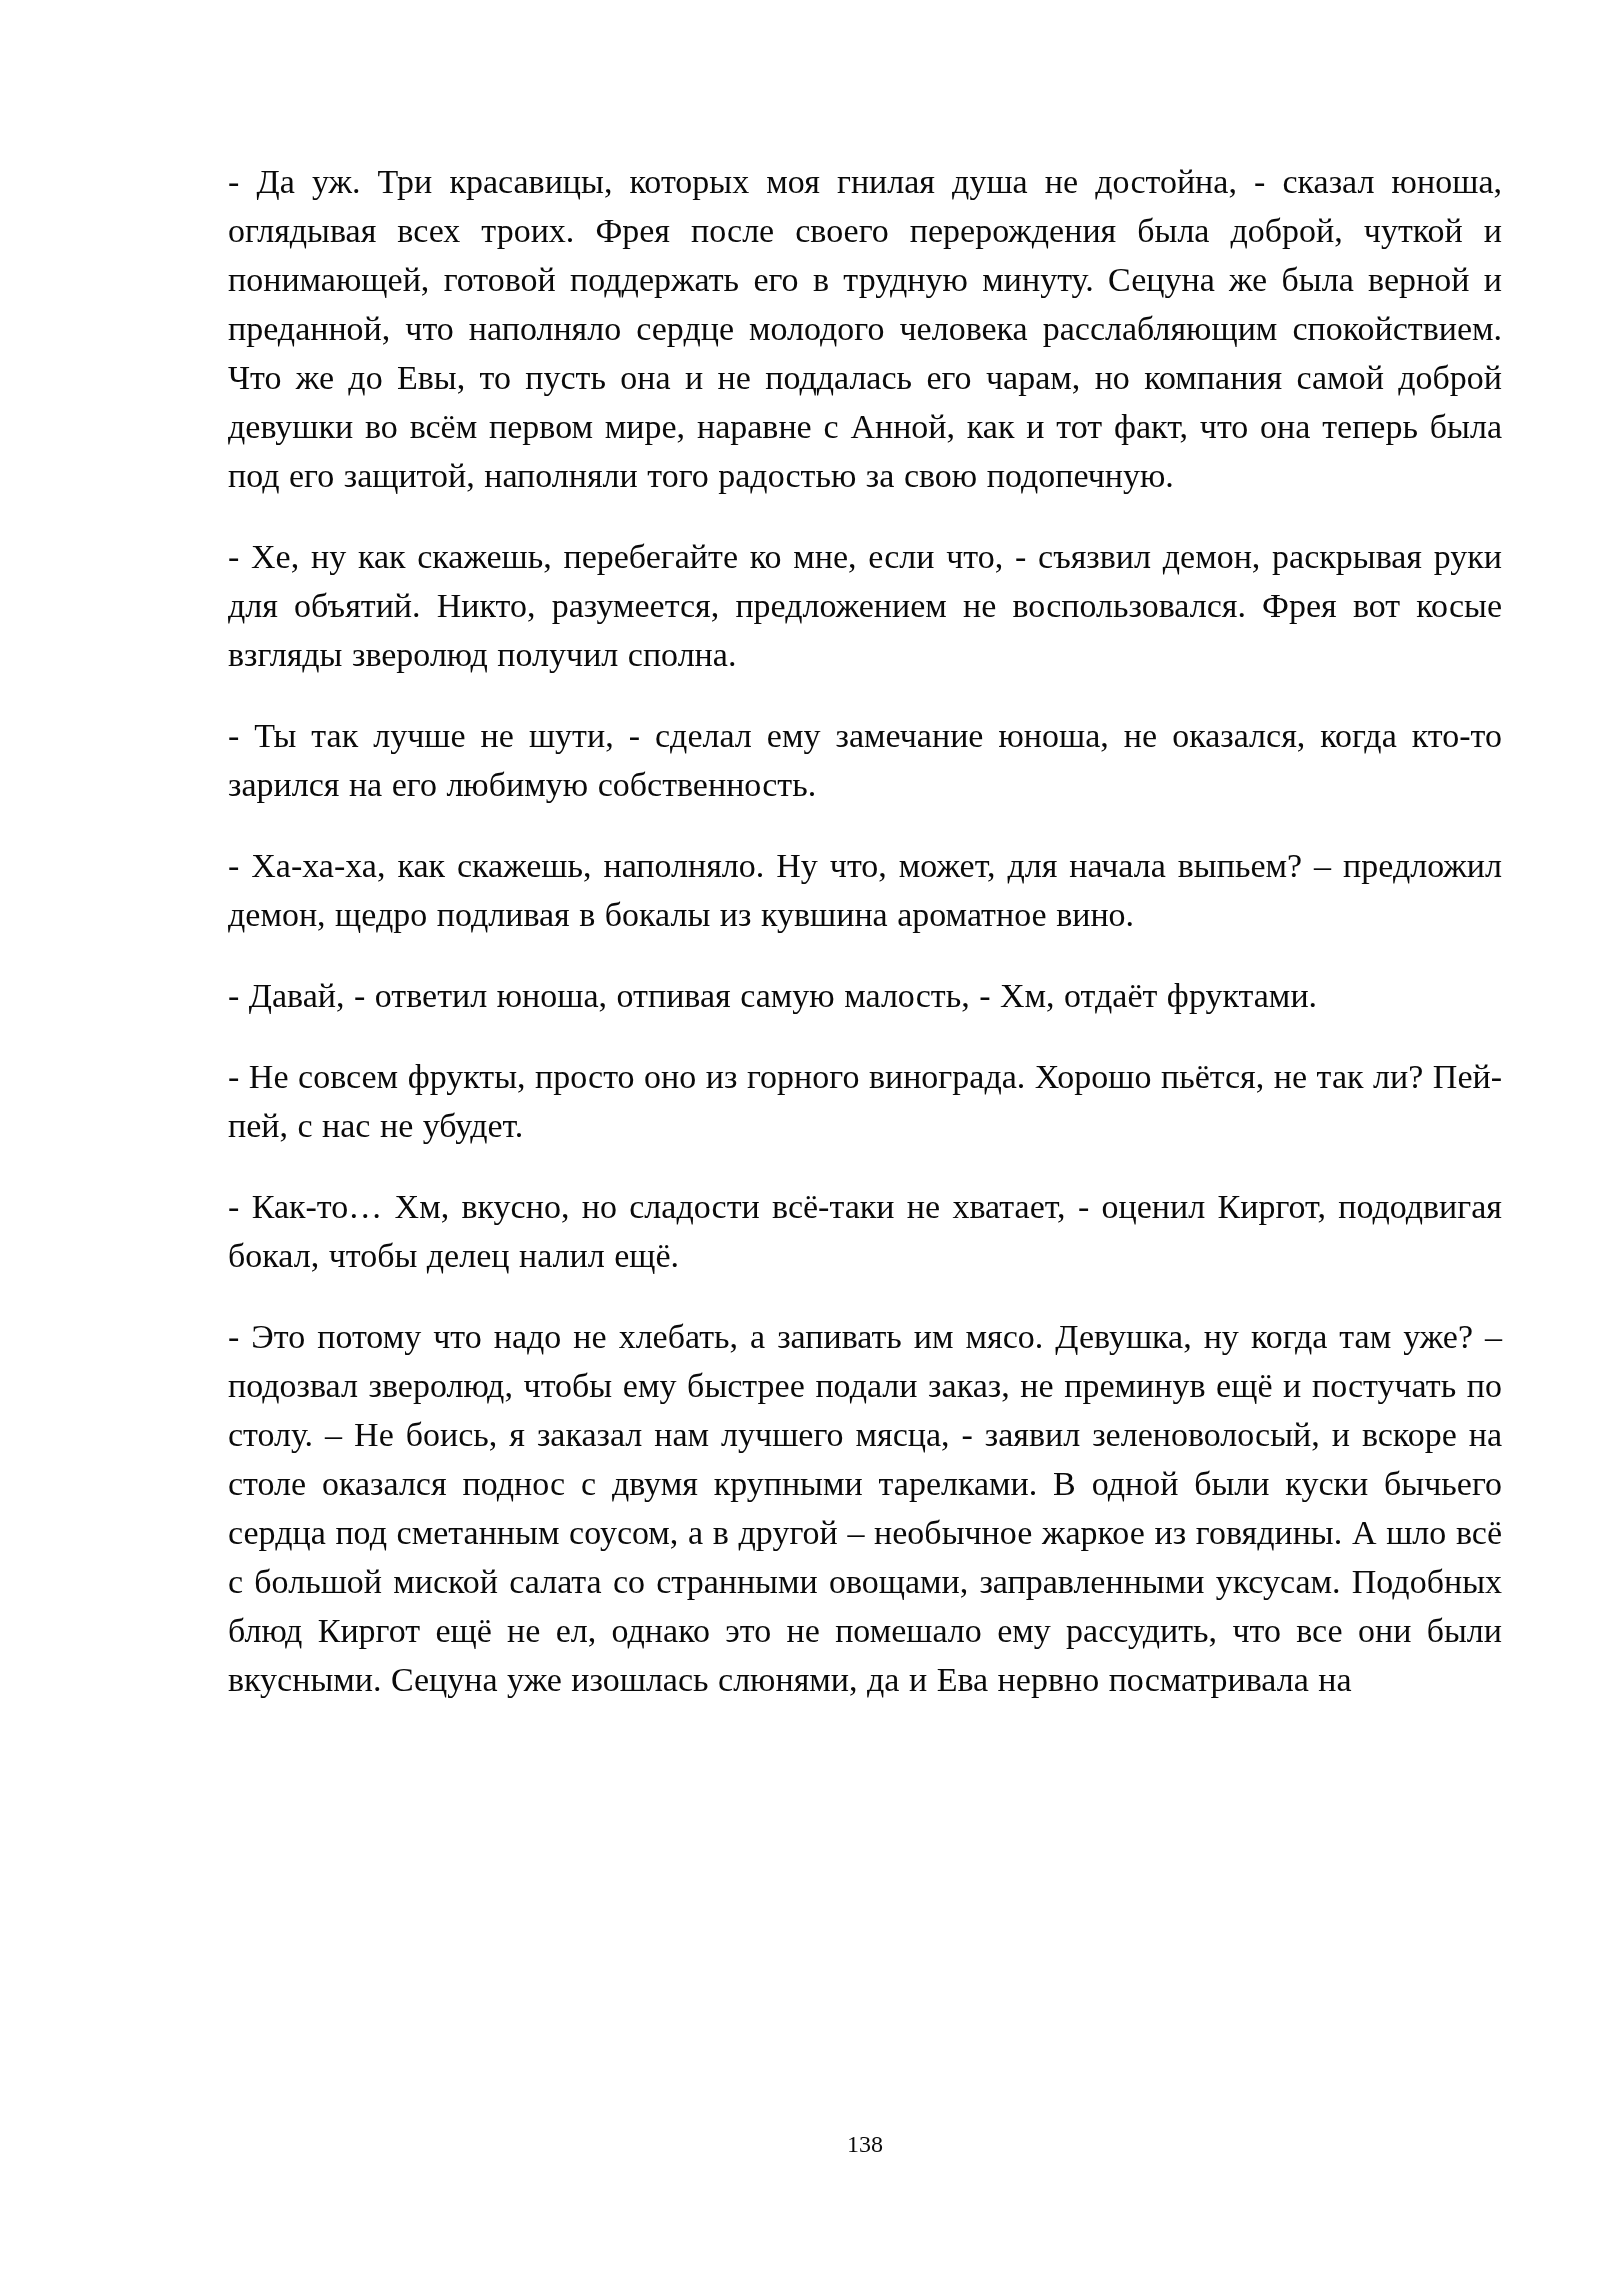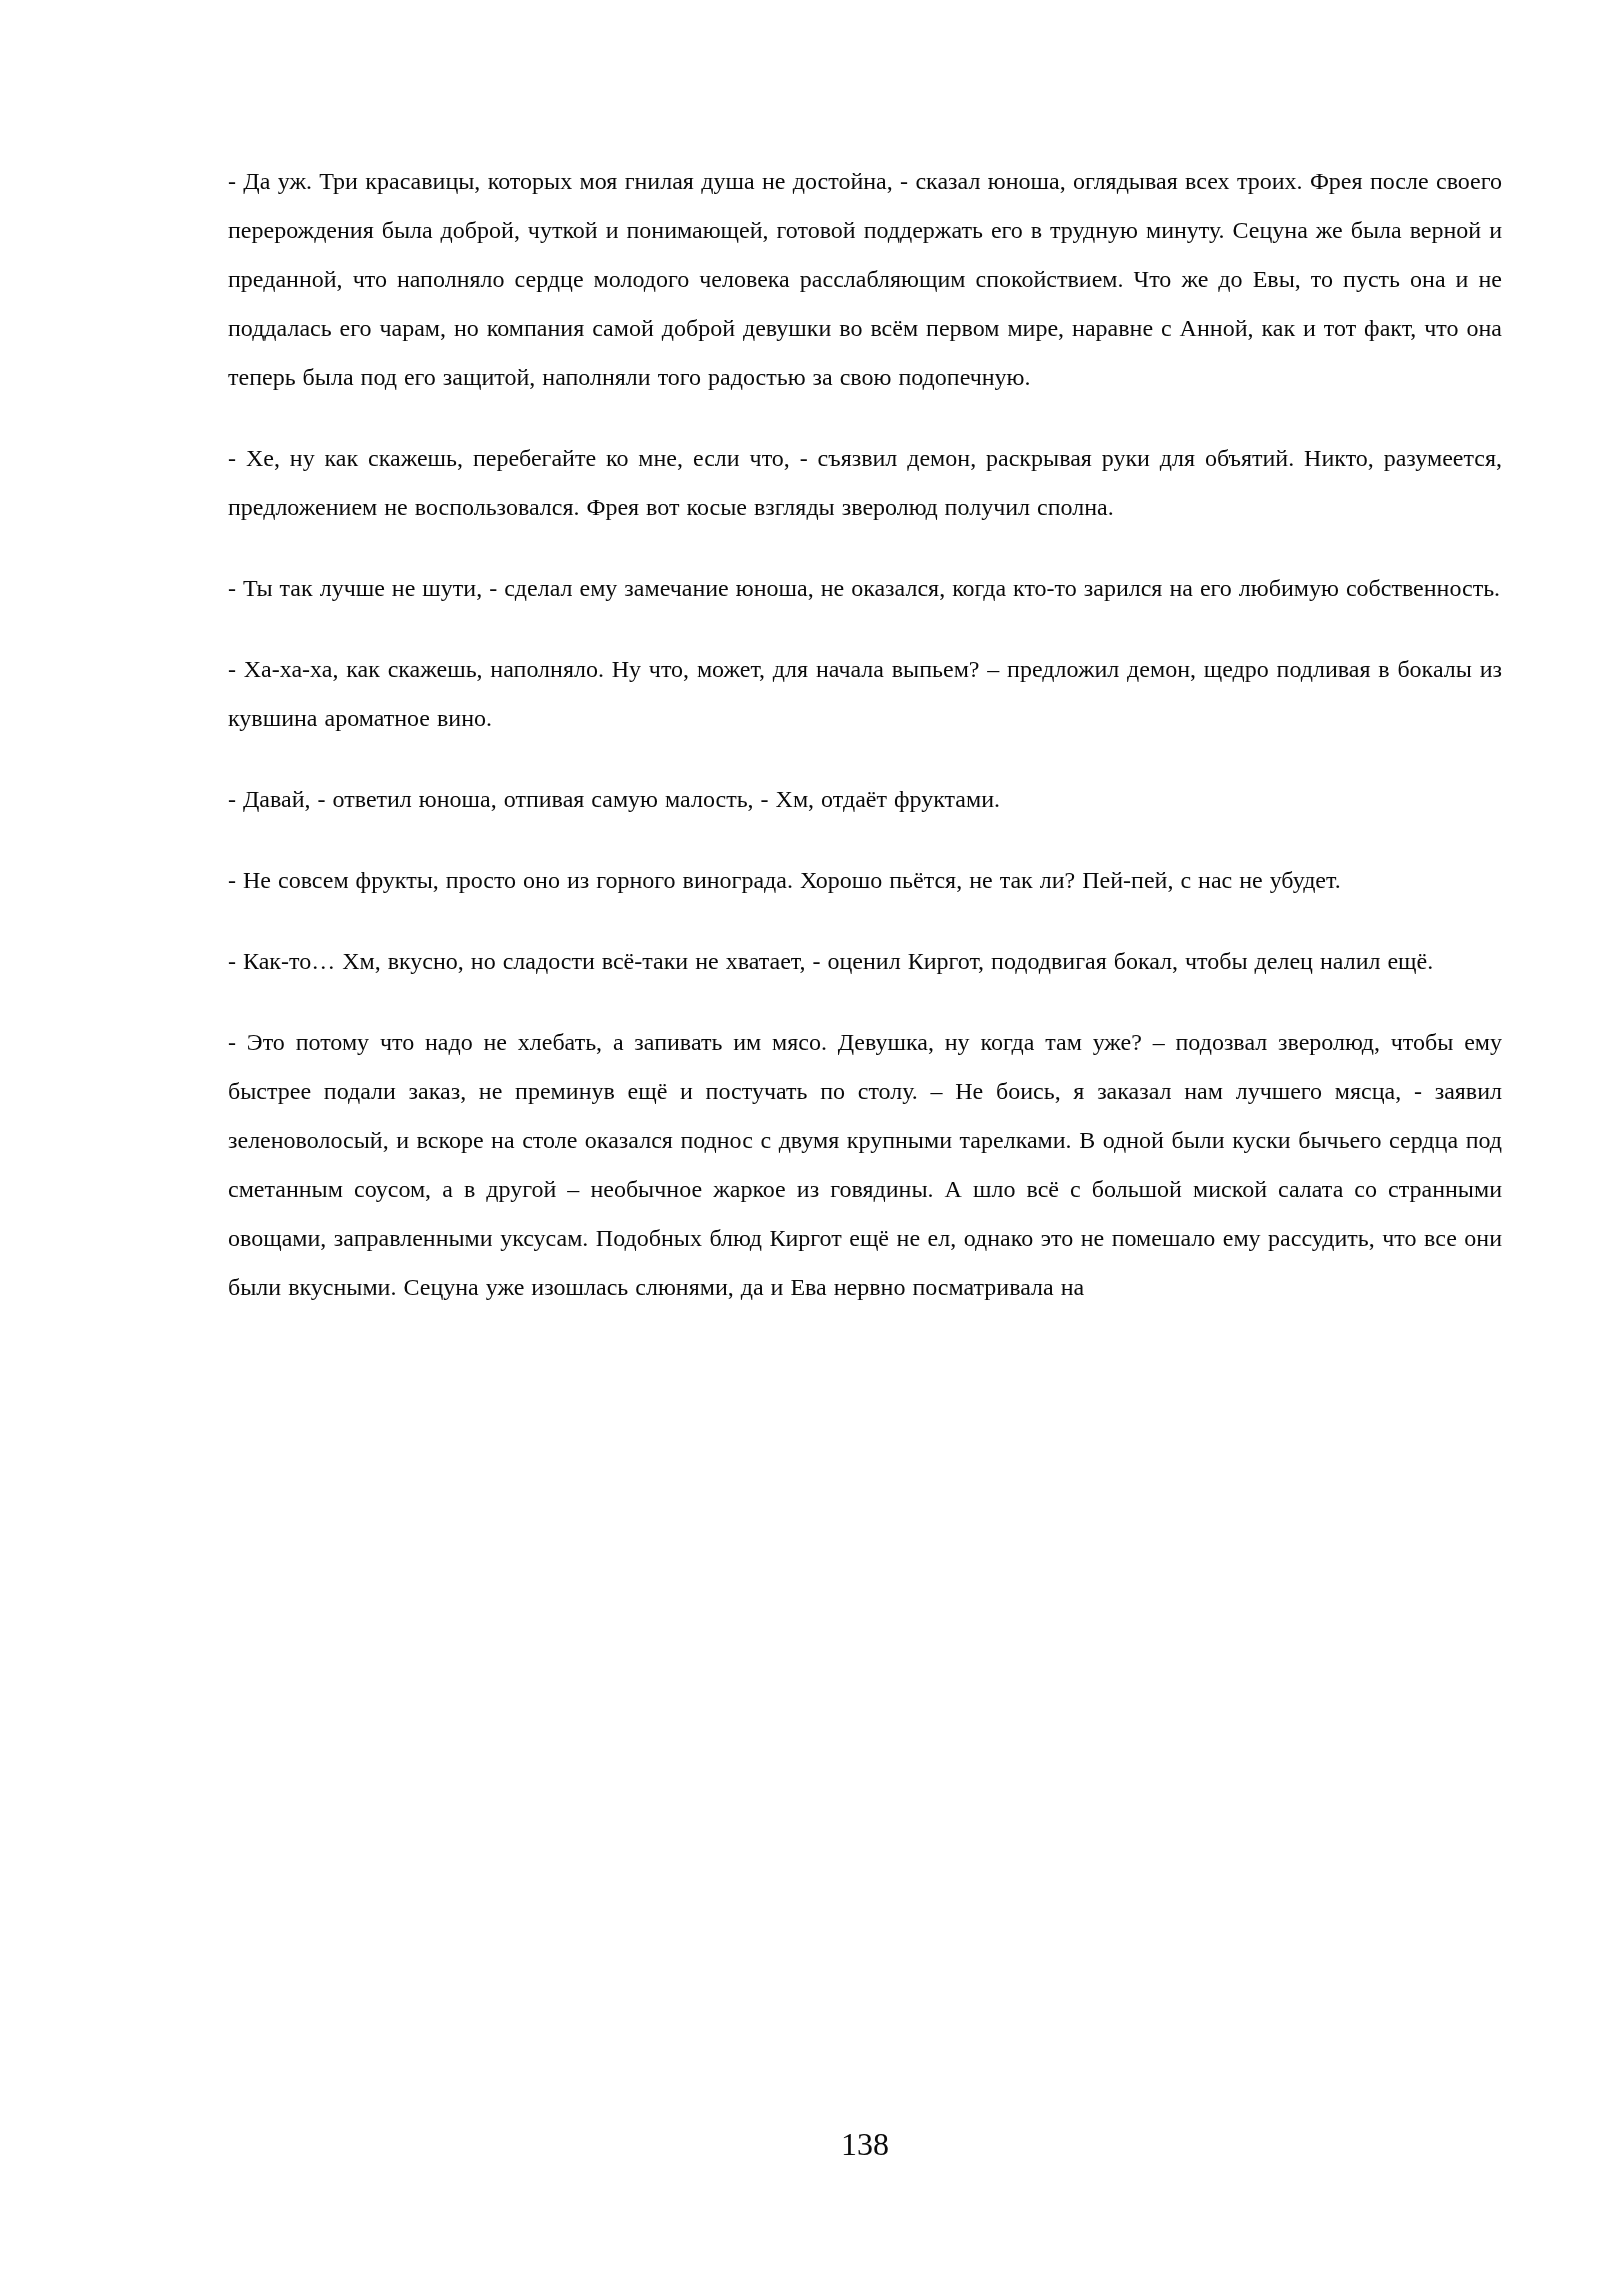--- a/index.html
+++ b/index.html
@@ -19,40 +19,40 @@
     height: 2293px;
     background: #ffffff;
     position: relative;
   }
   .text-block {
     position: absolute;
     left: 228px;
     top: 157px;
     width: 1274px;
     color: #0a0a0a;
-    font-size: 24px;
+    font-size: 34px;
     line-height: 49px;
   }
   .para {
     margin: 0 0 32px 0;
     text-align: justify;
     text-indent: 0;
     word-spacing: 1px;
   }
   .para:last-child {
     margin-bottom: 0;
     margin-top: 10px;
   }
   .page-number {
     position: absolute;
     left: 228px;
     top: 2125px;
     width: 1274px;
     text-align: center;
-    font-size: 32px;
+    font-size: 24px;
     line-height: 39px;
     color: #0a0a0a;
   }
 </style>
 </head>
 <body>
 
 <div class="page">
   <div class="text-block">
       <p class="para">- Да уж. Три красавицы, которых моя гнилая душа не достойна, - сказал юноша, оглядывая всех троих. Фрея после своего перерождения была доброй, чуткой и понимающей, готовой поддержать его в трудную минуту. Сецуна же была верной и преданной, что наполняло сердце молодого человека расслабляющим спокойствием. Что же до Евы, то пусть она и не поддалась его чарам, но компания самой доброй девушки во всём первом мире, наравне с Анной, как и тот факт, что она теперь была под его защитой, наполняли того радостью за свою подопечную.</p>

